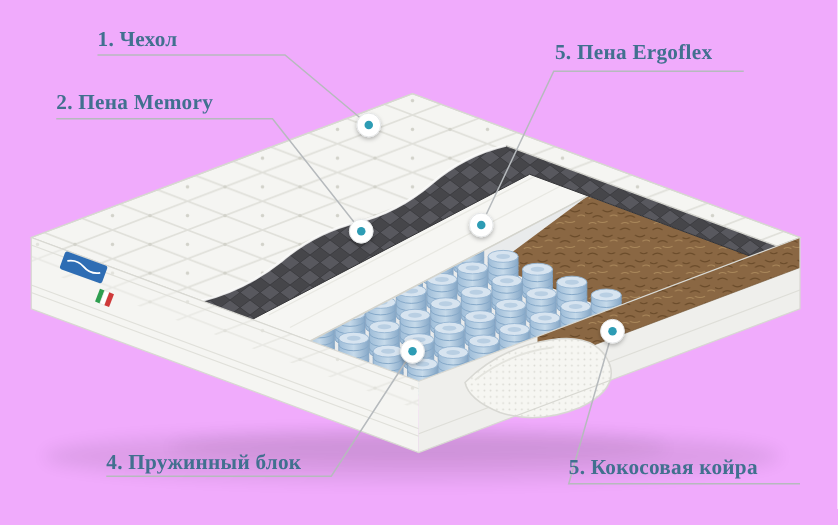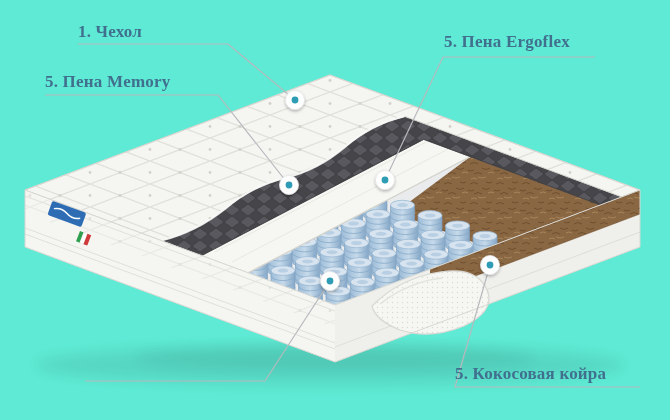--- a/index.html
+++ b/index.html
@@ -1,16 +1,16 @@
 <!DOCTYPE html>
 <html><head>
 <meta charset="utf-8">
 <style>
   html,body{margin:0;padding:0;background:#fff;}
-  .stage{position:relative;width:670px;height:420px;background:#5eead4;overflow:hidden;
+  .stage{position:relative;width:670px;height:420px;background:#f0abfc;overflow:hidden;
          font-family:"Liberation Serif",serif;}
   .stage svg{position:absolute;left:0;top:0;}
   .label{position:absolute;font-weight:700;font-size:17px;color:#41708f;
          white-space:nowrap;letter-spacing:.2px;}
 </style>
 </head>
 <body>
 
 <div class="stage">
 
@@ -181,16 +181,17 @@
         <circle r="3.4" fill="#2d9cb4"></circle>
       </g>
       <g transform="translate(490,265)">
         <circle r="9.5" fill="#ffffff" stroke="#e4e6e7" stroke-width="0.8" filter="url(#ds)"></circle>
         <circle r="3.4" fill="#2d9cb4"></circle>
       </g>
     </g>
   </svg>
 
   <div class="label" style="left:78px;top:22px">1. Чехол</div>
-  <div class="label" style="left:45px;top:72px">5. Пена Memory</div>
+  <div class="label" style="left:45px;top:72px">2. Пена Memory</div>
   <div class="label" style="left:444px;top:32px">5. Пена Ergoflex</div>
+  <div class="label" style="left:85px;top:360px">4. Пружинный блок</div>
   <div class="label" style="left:455px;top:364px">5. Кокосовая койра</div>
 </div>
 
 </body></html>

